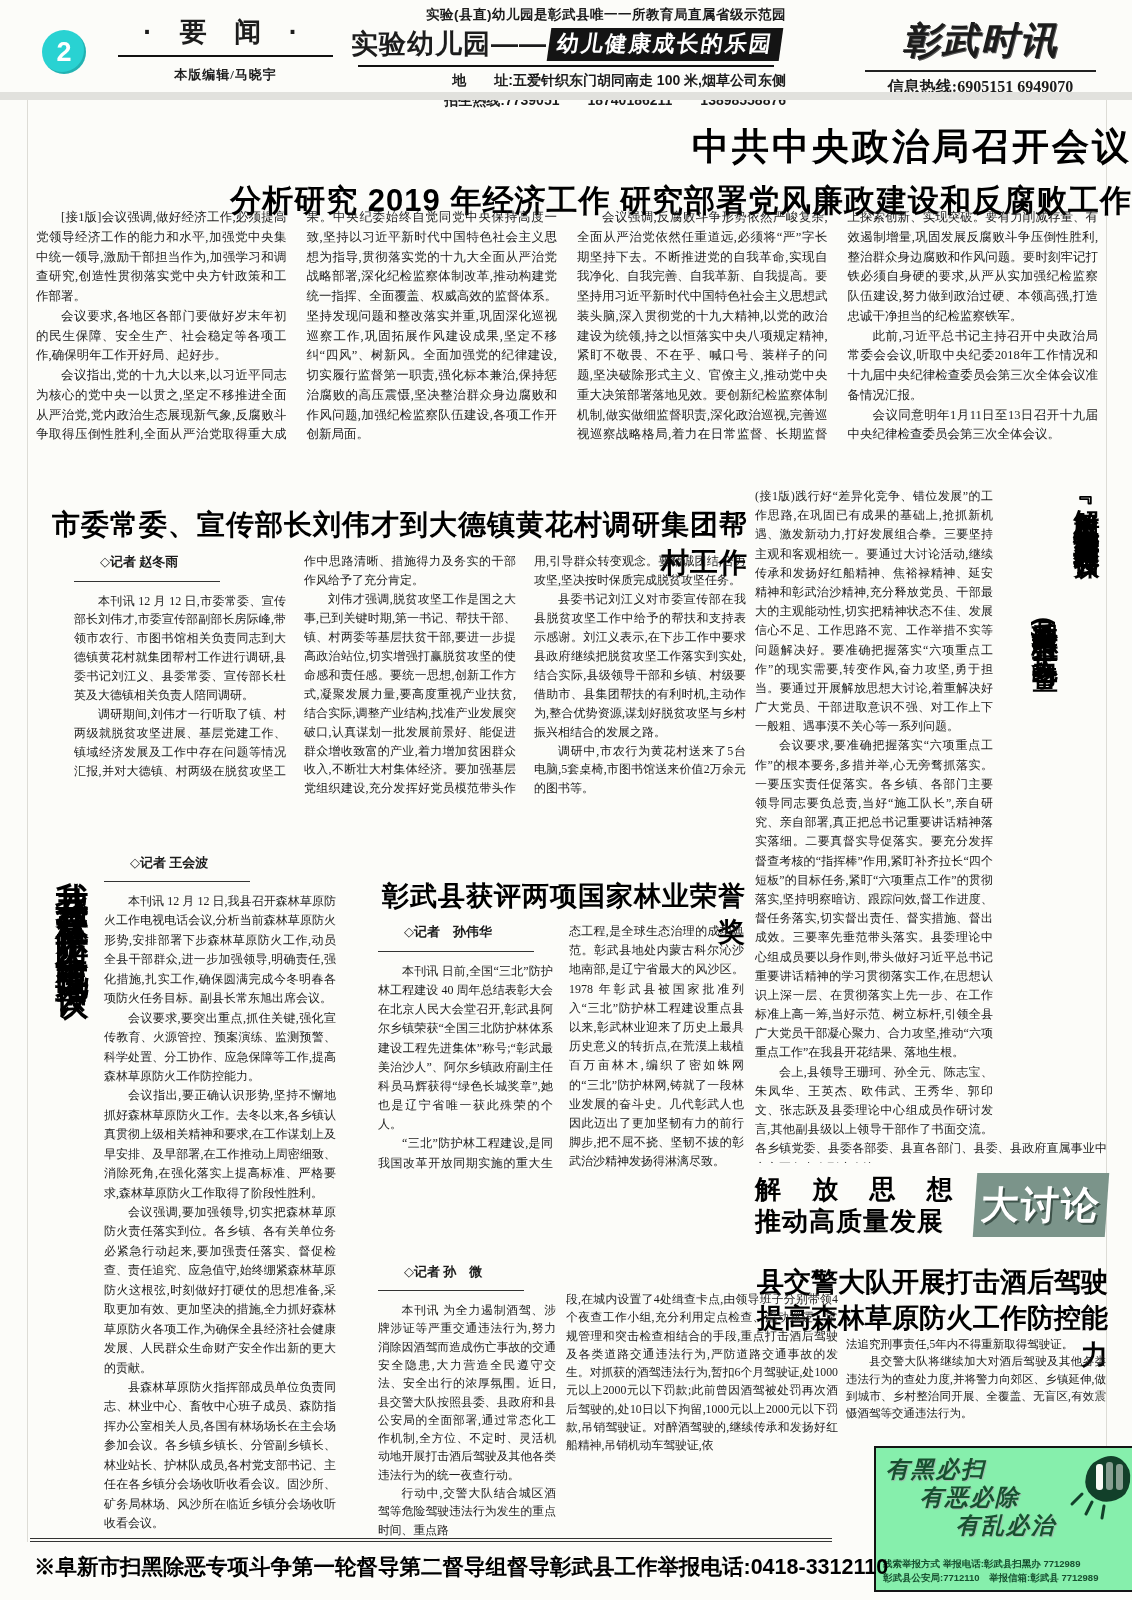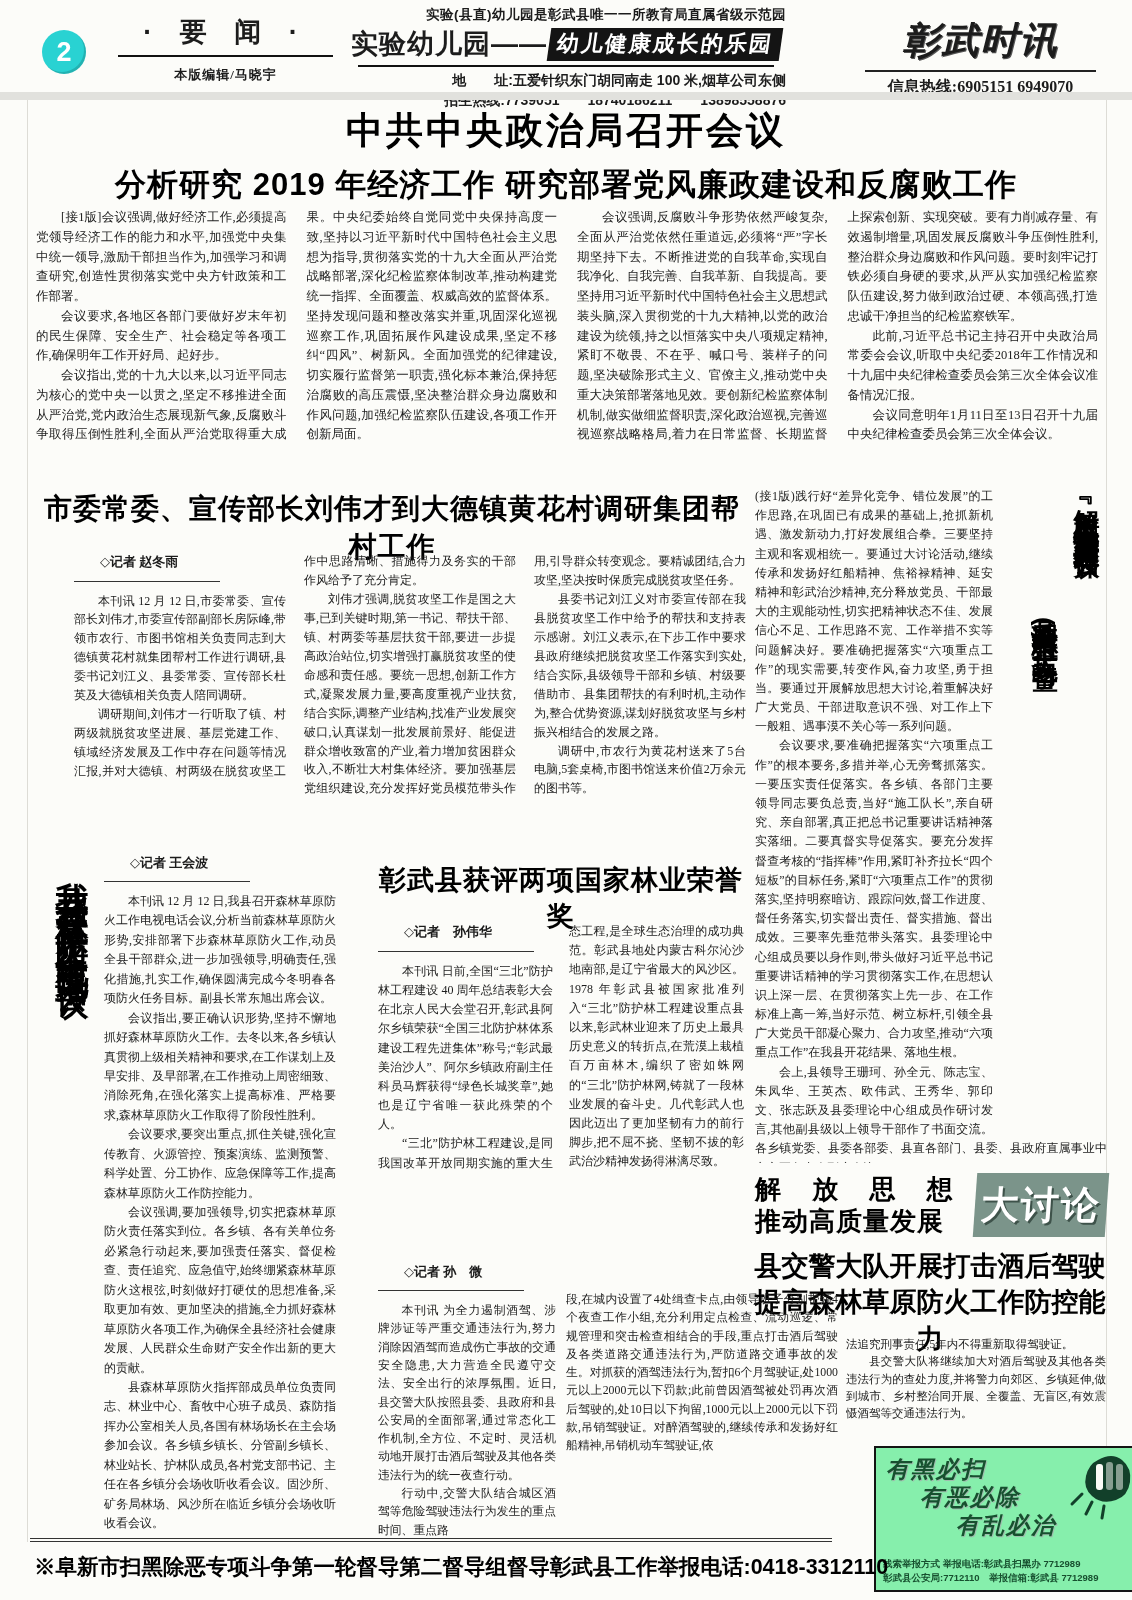--- a/index.html
+++ b/index.html
@@ -31,21 +31,21 @@
   .mast-hot{font-size:16px;font-weight:bold;}
   .graybar{top:92px;left:0;width:1132px;height:8px;background:#e1e1dd;}
   .frame{top:100px;left:27px;width:1078px;height:1442px;border-left:1px solid #dddcd6;border-right:1px solid #dddcd6;}
 
   
   .body-text{font-size:12.5px;line-height:1.58;text-align:justify;overflow:hidden;}
   .body-text p{text-indent:2em;}
   .body-text p.noindent{text-indent:0;}
   .byline{display:inline-block;font-weight:bold;font-size:13px;border-bottom:1.5px solid #333;
           padding:0 42px 8px 0;margin-bottom:10px;text-indent:0;}
-  .headline{font-family:"Liberation Sans",sans-serif;font-weight:900;color:#000;text-align:center;}
+  .headline{font-family:"Liberation Sans",sans-serif;font-weight:900;color:#000;text-align:right;margin-top:16px;}
 
   
   .a1-title{top:106px;left:0;width:1132px;}
   .a1-t1{font-size:37px;letter-spacing:3px;}
   .a1-t2{font-size:31px;margin-top:8px;letter-spacing:1px;}
   .a1-body{top:208px;left:36px;width:1062px;height:260px;column-count:4;column-gap:20px;}
 
   
   .a2-title{top:490px;left:36px;width:712px;font-size:28px;letter-spacing:1px;}
   .a2-body{top:552px;left:74px;width:672px;height:292px;column-count:3;column-gap:18px;font-size:12px;}
@@ -175,22 +175,22 @@
 
   <div class="abs headline a5-title">
     <div>县交警大队开展打击酒后驾驶</div>
     <div>提高森林草原防火工作防控能力</div>
   </div>
 
   <div class="abs a3-vtitle">我县召开森林草原防火工作电视电话会议</div>
   <div class="abs body-text a3-body">
     <p class="byline">◇记者  王会波</p>
     <p>本刊讯  12 月 12 日,我县召开森林草原防火工作电视电话会议,分析当前森林草原防火形势,安排部署下步森林草原防火工作,动员全县干部群众,进一步加强领导,明确责任,强化措施,扎实工作,确保圆满完成今冬明春各项防火任务目标。副县长常东旭出席会议。</p>
+    <p>会议要求,要突出重点,抓住关键,强化宣传教育、火源管控、预案演练、监测预警、科学处置、分工协作、应急保障等工作,提高森林草原防火工作防控能力。</p>
     <p>会议指出,要正确认识形势,坚持不懈地抓好森林草原防火工作。去冬以来,各乡镇认真贯彻上级相关精神和要求,在工作谋划上及早安排、及早部署,在工作推动上周密细致、消除死角,在强化落实上提高标准、严格要求,森林草原防火工作取得了阶段性胜利。</p>
-    <p>会议要求,要突出重点,抓住关键,强化宣传教育、火源管控、预案演练、监测预警、科学处置、分工协作、应急保障等工作,提高森林草原防火工作防控能力。</p>
     <p>会议强调,要加强领导,切实把森林草原防火责任落实到位。各乡镇、各有关单位务必紧急行动起来,要加强责任落实、督促检查、责任追究、应急值守,始终绷紧森林草原防火这根弦,时刻做好打硬仗的思想准备,采取更加有效、更加坚决的措施,全力抓好森林草原防火各项工作,为确保全县经济社会健康发展、人民群众生命财产安全作出新的更大的贡献。</p>
     <p>县森林草原防火指挥部成员单位负责同志、林业中心、畜牧中心班子成员、森防指挥办公室相关人员,各国有林场场长在主会场参加会议。各乡镇乡镇长、分管副乡镇长、林业站长、护林队成员,各村党支部书记、主任在各乡镇分会场收听收看会议。固沙所、矿务局林场、风沙所在临近乡镇分会场收听收看会议。</p>
   </div>
 
   <div class="abs headline a4-title">彰武县获评两项国家林业荣誉奖</div>
   <div class="abs body-text a4-body">
     <p class="byline">◇记者　孙伟华</p>
     <p>本刊讯  日前,全国“三北”防护林工程建设 40 周年总结表彰大会在北京人民大会堂召开,彰武县阿尔乡镇荣获“全国三北防护林体系建设工程先进集体”称号;“彰武最美治沙人”、阿尔乡镇政府副主任科员马辉获得“绿色长城奖章”,她也是辽宁省唯一获此殊荣的个人。</p>
     <p>“三北”防护林工程建设,是同我国改革开放同期实施的重大生态工程,是全球生态治理的成功典范。彰武县地处内蒙古科尔沁沙地南部,是辽宁省最大的风沙区。1978 年彰武县被国家批准列入“三北”防护林工程建设重点县以来,彰武林业迎来了历史上最具历史意义的转折点,在荒漠上栽植百万亩林木,编织了密如蛛网的“三北”防护林网,铸就了一段林业发展的奋斗史。几代彰武人也因此迈出了更加坚韧有力的前行脚步,把不屈不挠、坚韧不拔的彰武治沙精神发扬得淋漓尽致。</p>
   </div>

